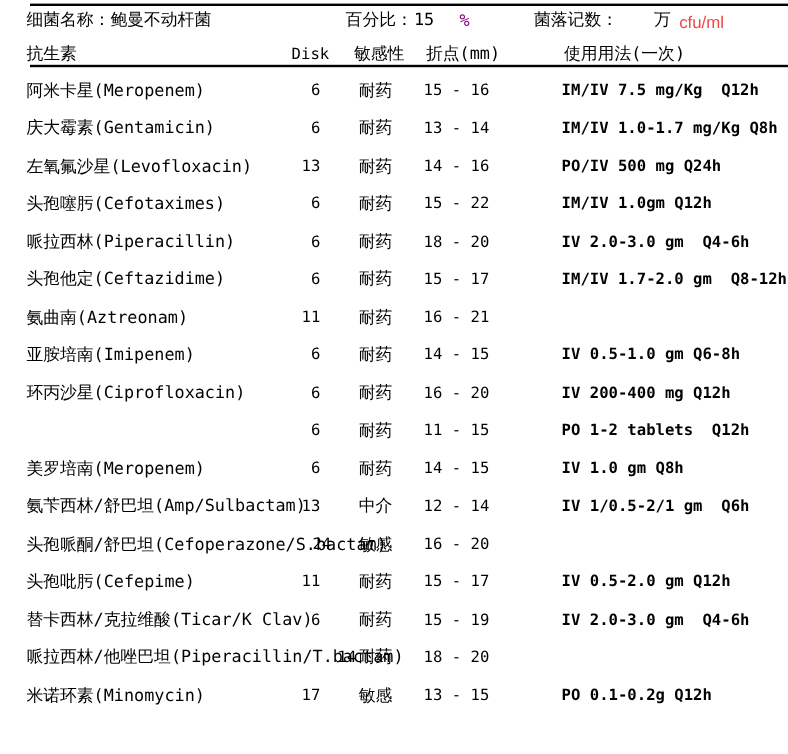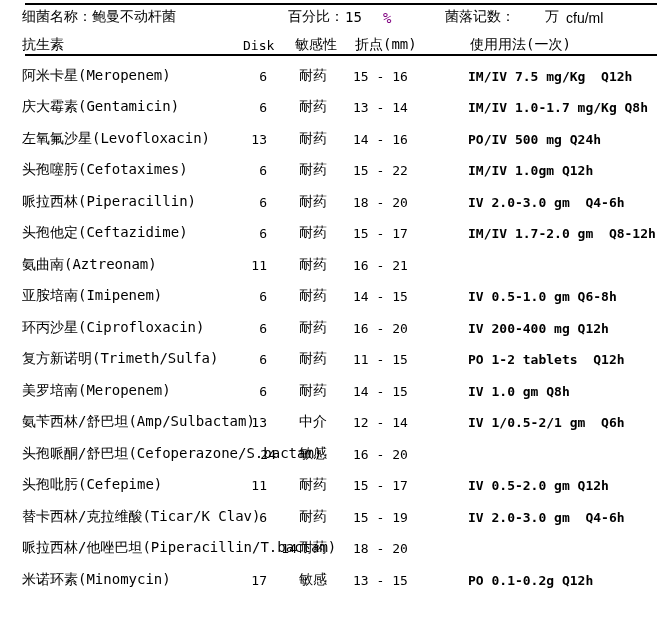--- a/index.html
+++ b/index.html
@@ -52,21 +52,21 @@
 <div class="rule top-rule"></div>
 <div class="rule head-rule"></div>
 
 <span class="abs bold t-bact-label">细菌名称：</span>
 <span class="abs bold t-bact-name">鲍曼不动杆菌</span>
 <span class="abs bold t-pct-label">百分比：</span>
 <span class="abs bold t-pct-value">15</span>
 <span class="abs t-pct-unit purple" style="color: rgb(128, 0, 128);">%</span>
 <span class="abs bold t-col-label">菌落记数：</span>
 <span class="abs t-col-value">万</span>
-<span class="abs t-col-unit purple sans" style="color: #000000;">cfu/ml</span>
+<span class="abs t-col-unit purple sans" style="color: #ef4444;">cfu/ml</span>
 
 <span class="abs h-ab">抗生素</span>
 <span class="abs h-disk latin">Disk</span>
 <span class="abs h-sens">敏感性</span>
 <span class="abs h-bp">折点(mm)</span>
 <span class="abs h-usage">使用用法(一次)</span>
 
 <div id="rows">
     <div class="row">
       <span class="c-disk">6</span>
@@ -125,21 +125,20 @@
     </div>
     <div class="row">
       <span class="c-disk">6</span>
       <span class="c-name">环丙沙星(Ciprofloxacin)</span>
       <span class="c-sens">耐药</span>
       <span class="c-bp">16 - 20</span>
       <span class="c-usage">IV 200-400 mg Q12h</span>
     </div>
     <div class="row">
       <span class="c-disk">6</span>
-      <span class="c-name">复方新诺明(Trimeth/Sulfa)</span>
       <span class="c-sens">耐药</span>
       <span class="c-bp">11 - 15</span>
       <span class="c-usage">PO 1-2 tablets  Q12h</span>
     </div>
     <div class="row">
       <span class="c-disk">6</span>
       <span class="c-name">美罗培南(Meropenem)</span>
       <span class="c-sens">耐药</span>
       <span class="c-bp">14 - 15</span>
       <span class="c-usage">IV 1.0 gm Q8h</span>

